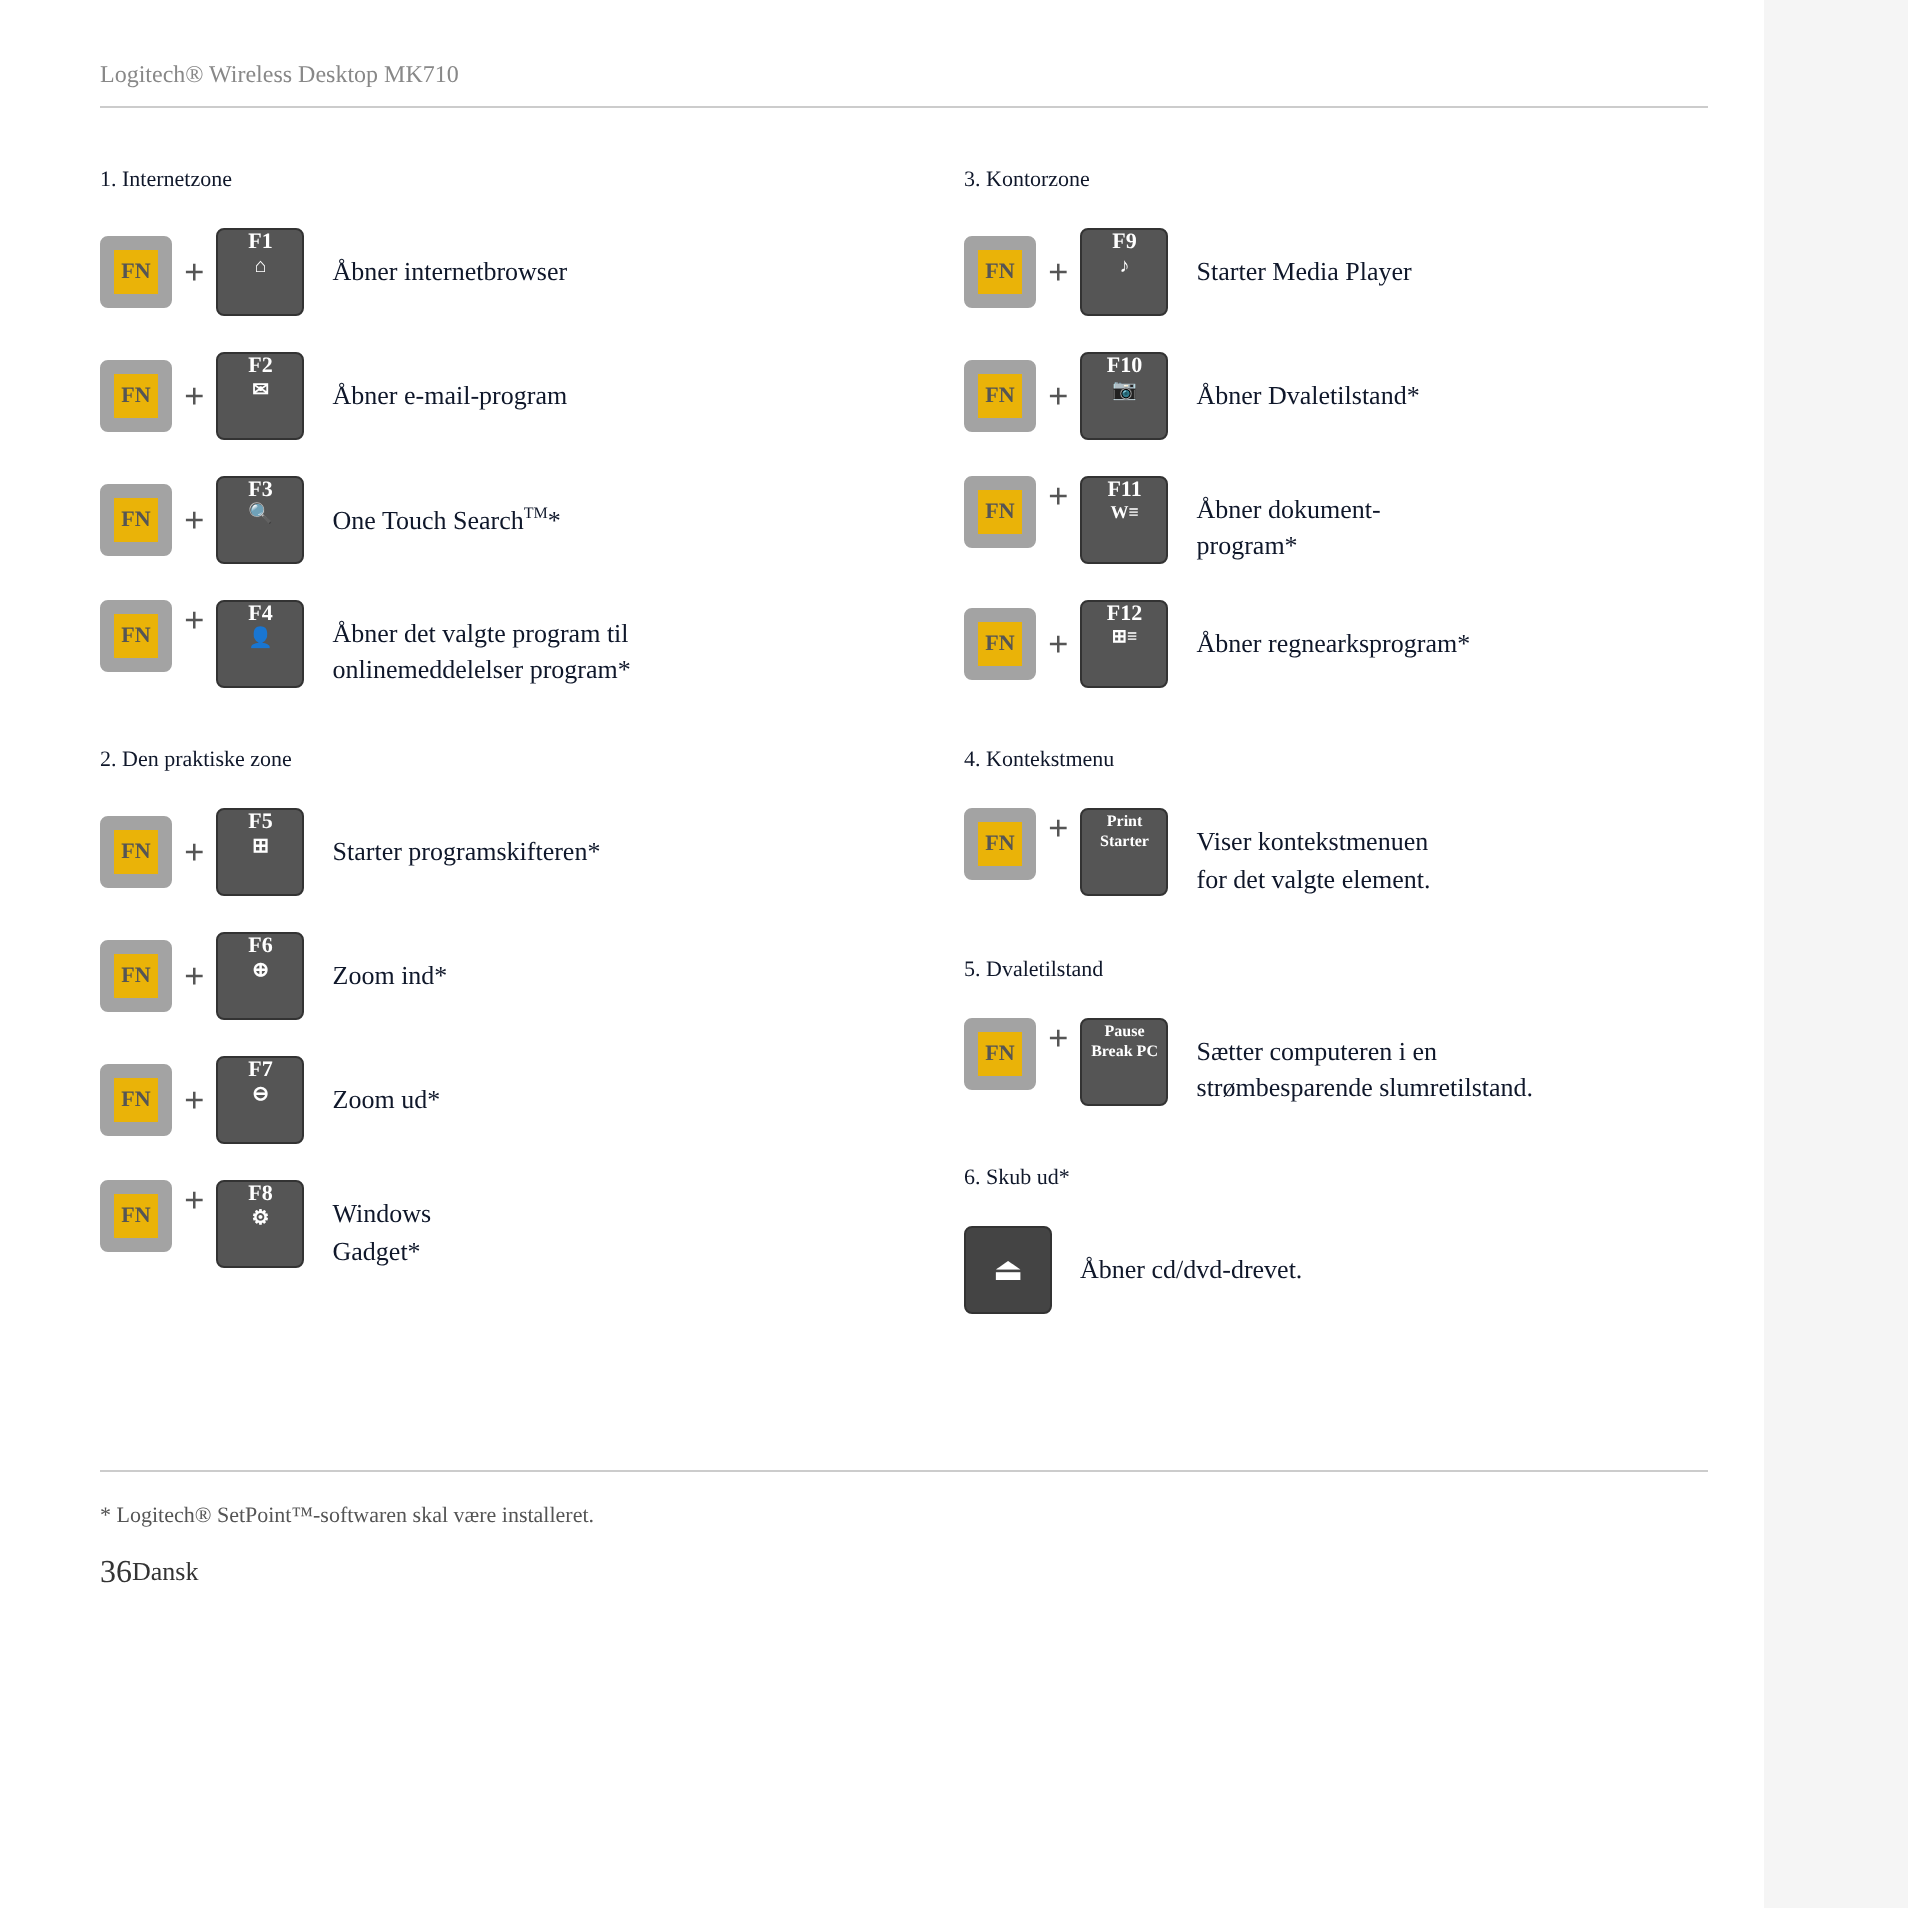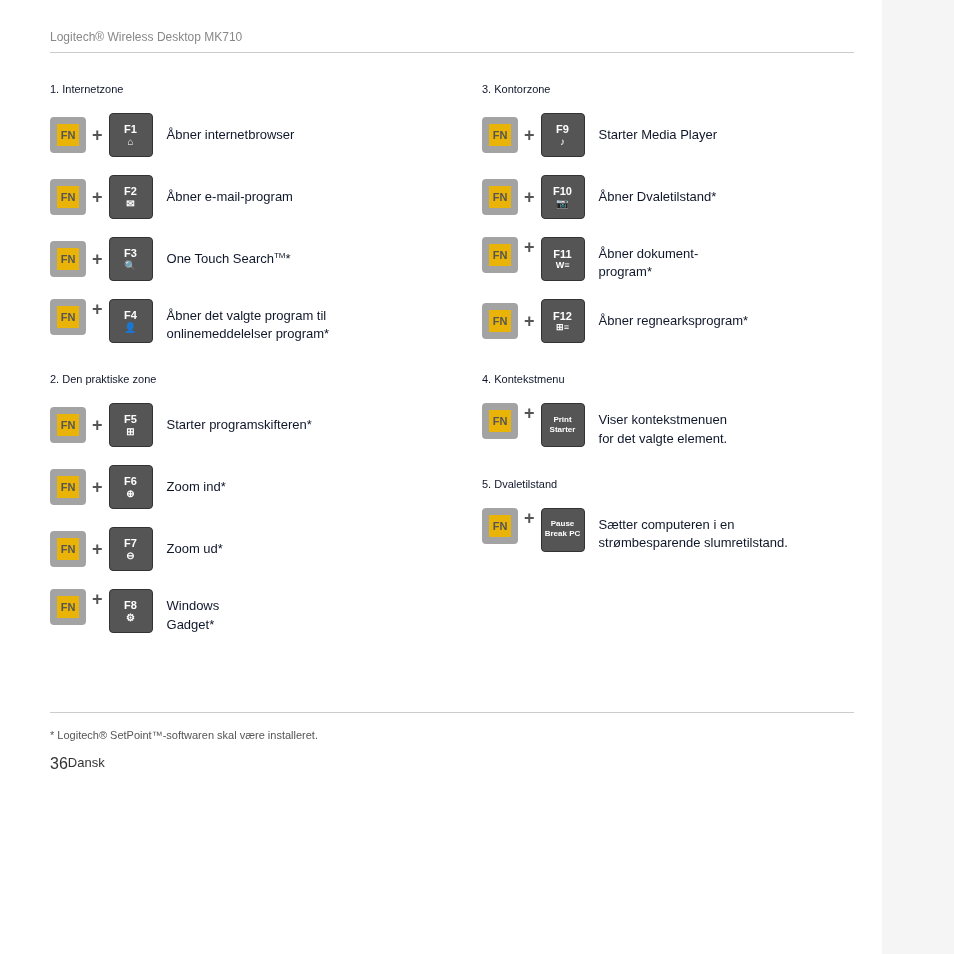--- a/index.html
+++ b/index.html
@@ -10,20 +10,21 @@
       color: #333;
       width: 954px;
       min-height: 954px;
       padding: 0;
     }
     .page {
       background: #fff;
       width: 882px;
       min-height: 954px;
       padding: 30px 28px 40px 50px;
+      font-family: Liberation Serif, serif;
     }
     .header {
       font-size: 12px;
       color: #888;
       margin-bottom: 6px;
       padding-bottom: 8px;
       border-bottom: 1px solid #ccc;
     }
     .main-content {
       display: flex;
@@ -72,21 +73,20 @@
       border: 7px solid #a3a3a3;
       border-radius: 4px;
       font-size: 11px;
       font-weight: bold;
       color: #555;
       flex-shrink: 0;
     }
     .key-fx {
       display: inline-flex;
       align-items: center;
-      justify-content: center;
       width: 44px;
       height: 44px;
       background: #555;
       border: 1px solid #333;
       border-radius: 4px;
       font-size: 10px;
       font-weight: bold;
       color: #fff;
       flex-shrink: 0;
       flex-direction: column;
@@ -313,20 +313,28 @@
           <div class="key-fn">FN</div>
           <span class="plus-sign">+</span>
           <div class="key-fx" style="font-size:8px; padding:2px;">
               <span class="fx-num" style="font-size:8px;">Pause</span>
               <span class="fx-icon" style="font-size:8px;">Break PC</span>
             </div>
           <span class="desc">Sætter computeren i en<br>strømbesparende slumretilstand.</span>
         </div>
       </div>
 
+      <div class="section section-gap">
+        <div class="section-title">6. Skub ud*</div>
+
+        <div class="key-row">
+          <div class="key-eject">⏏</div>
+          <span class="desc">Åbner cd/dvd-drevet.</span>
+        </div>
+      </div>
 
     </div>
   </div>
 
   <div class="footer-note">
     <span>* Logitech® SetPoint™-softwaren skal være installeret.</span>
   </div>
   <div class="page-number">
     <span class="num">36</span>
     <span>Dansk</span>

